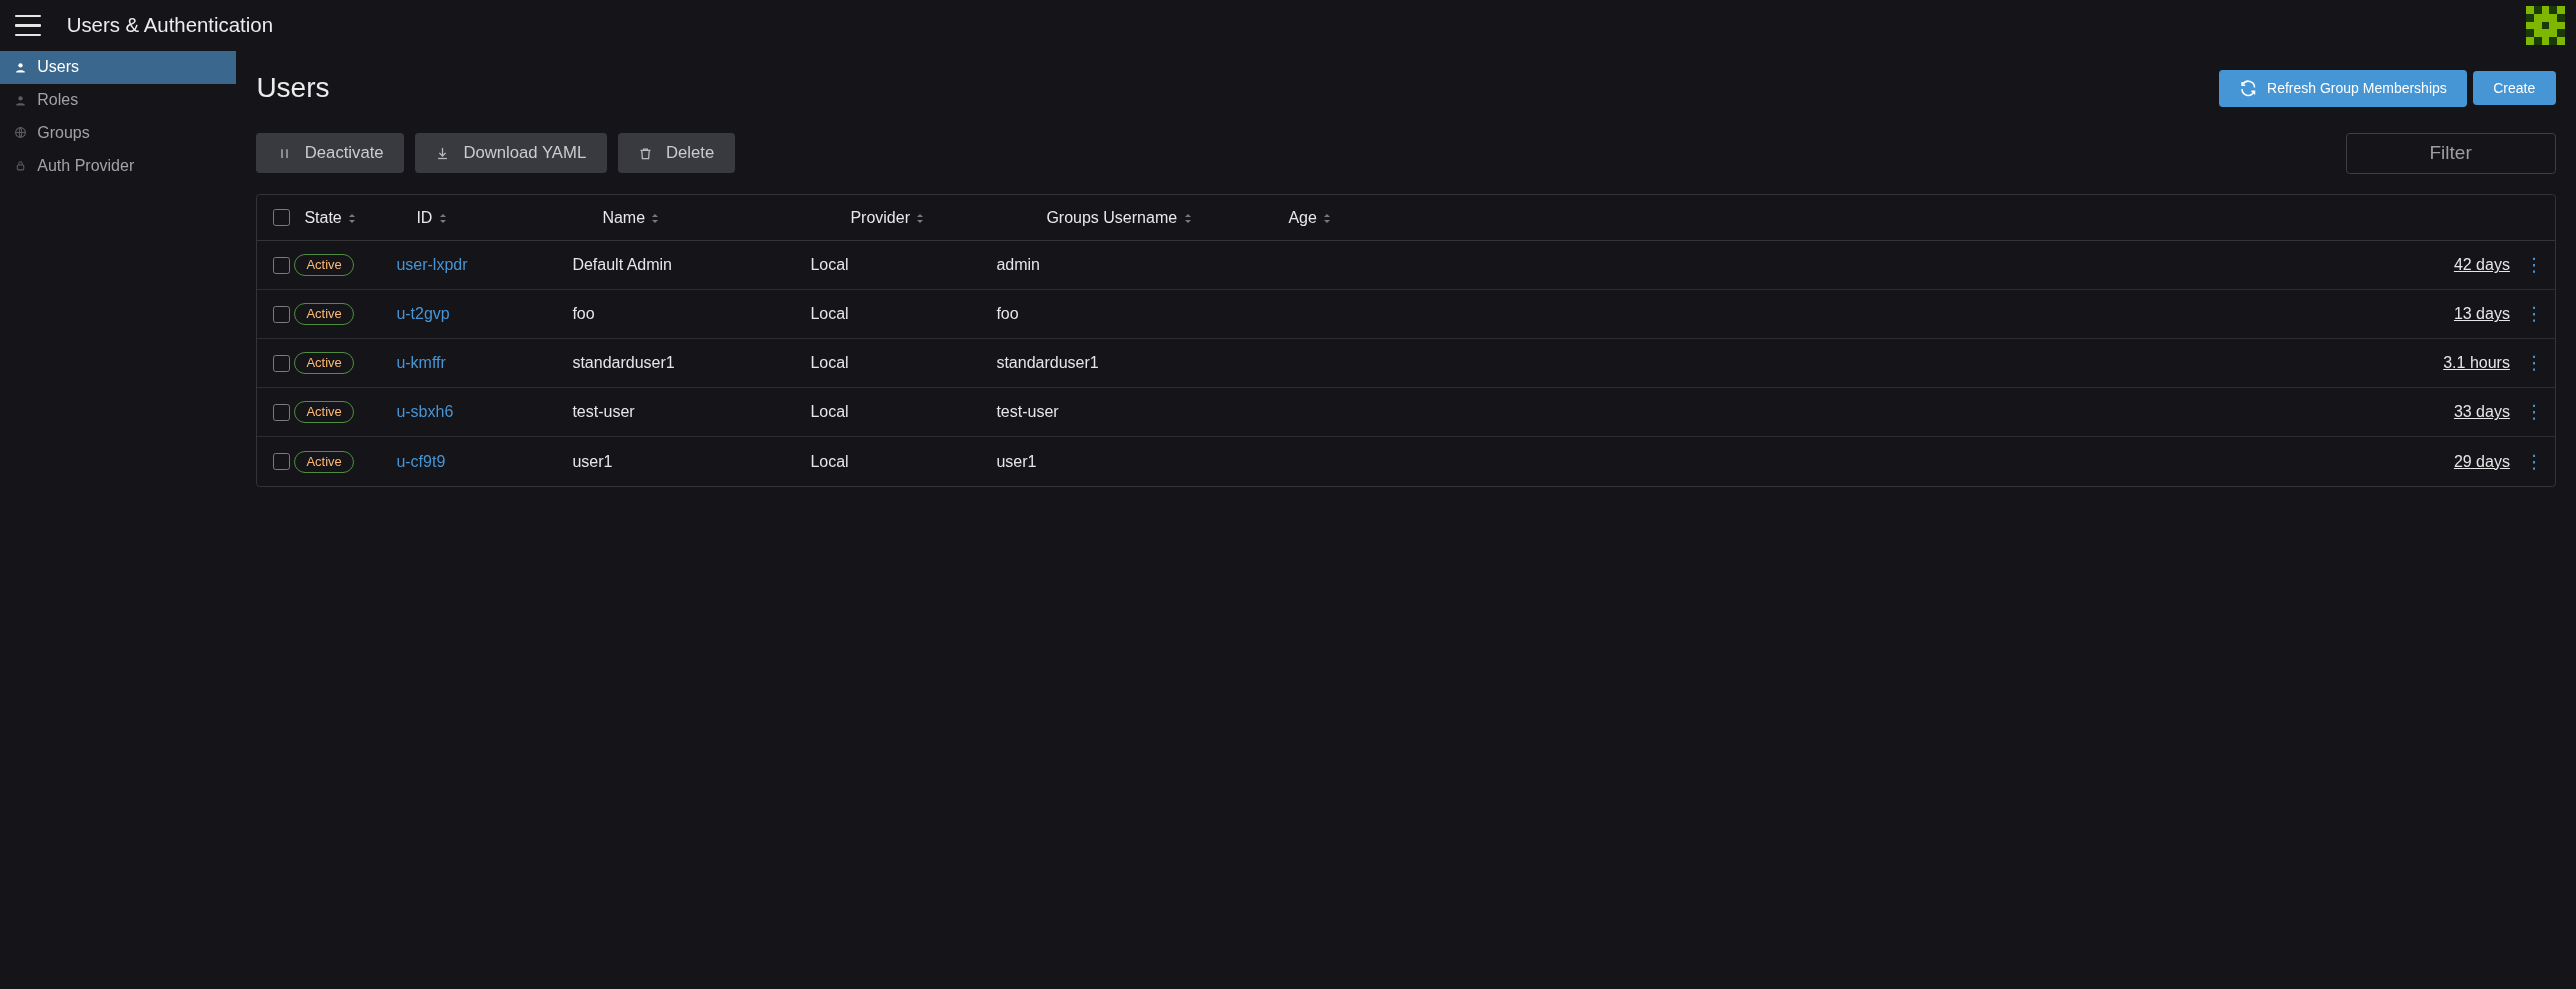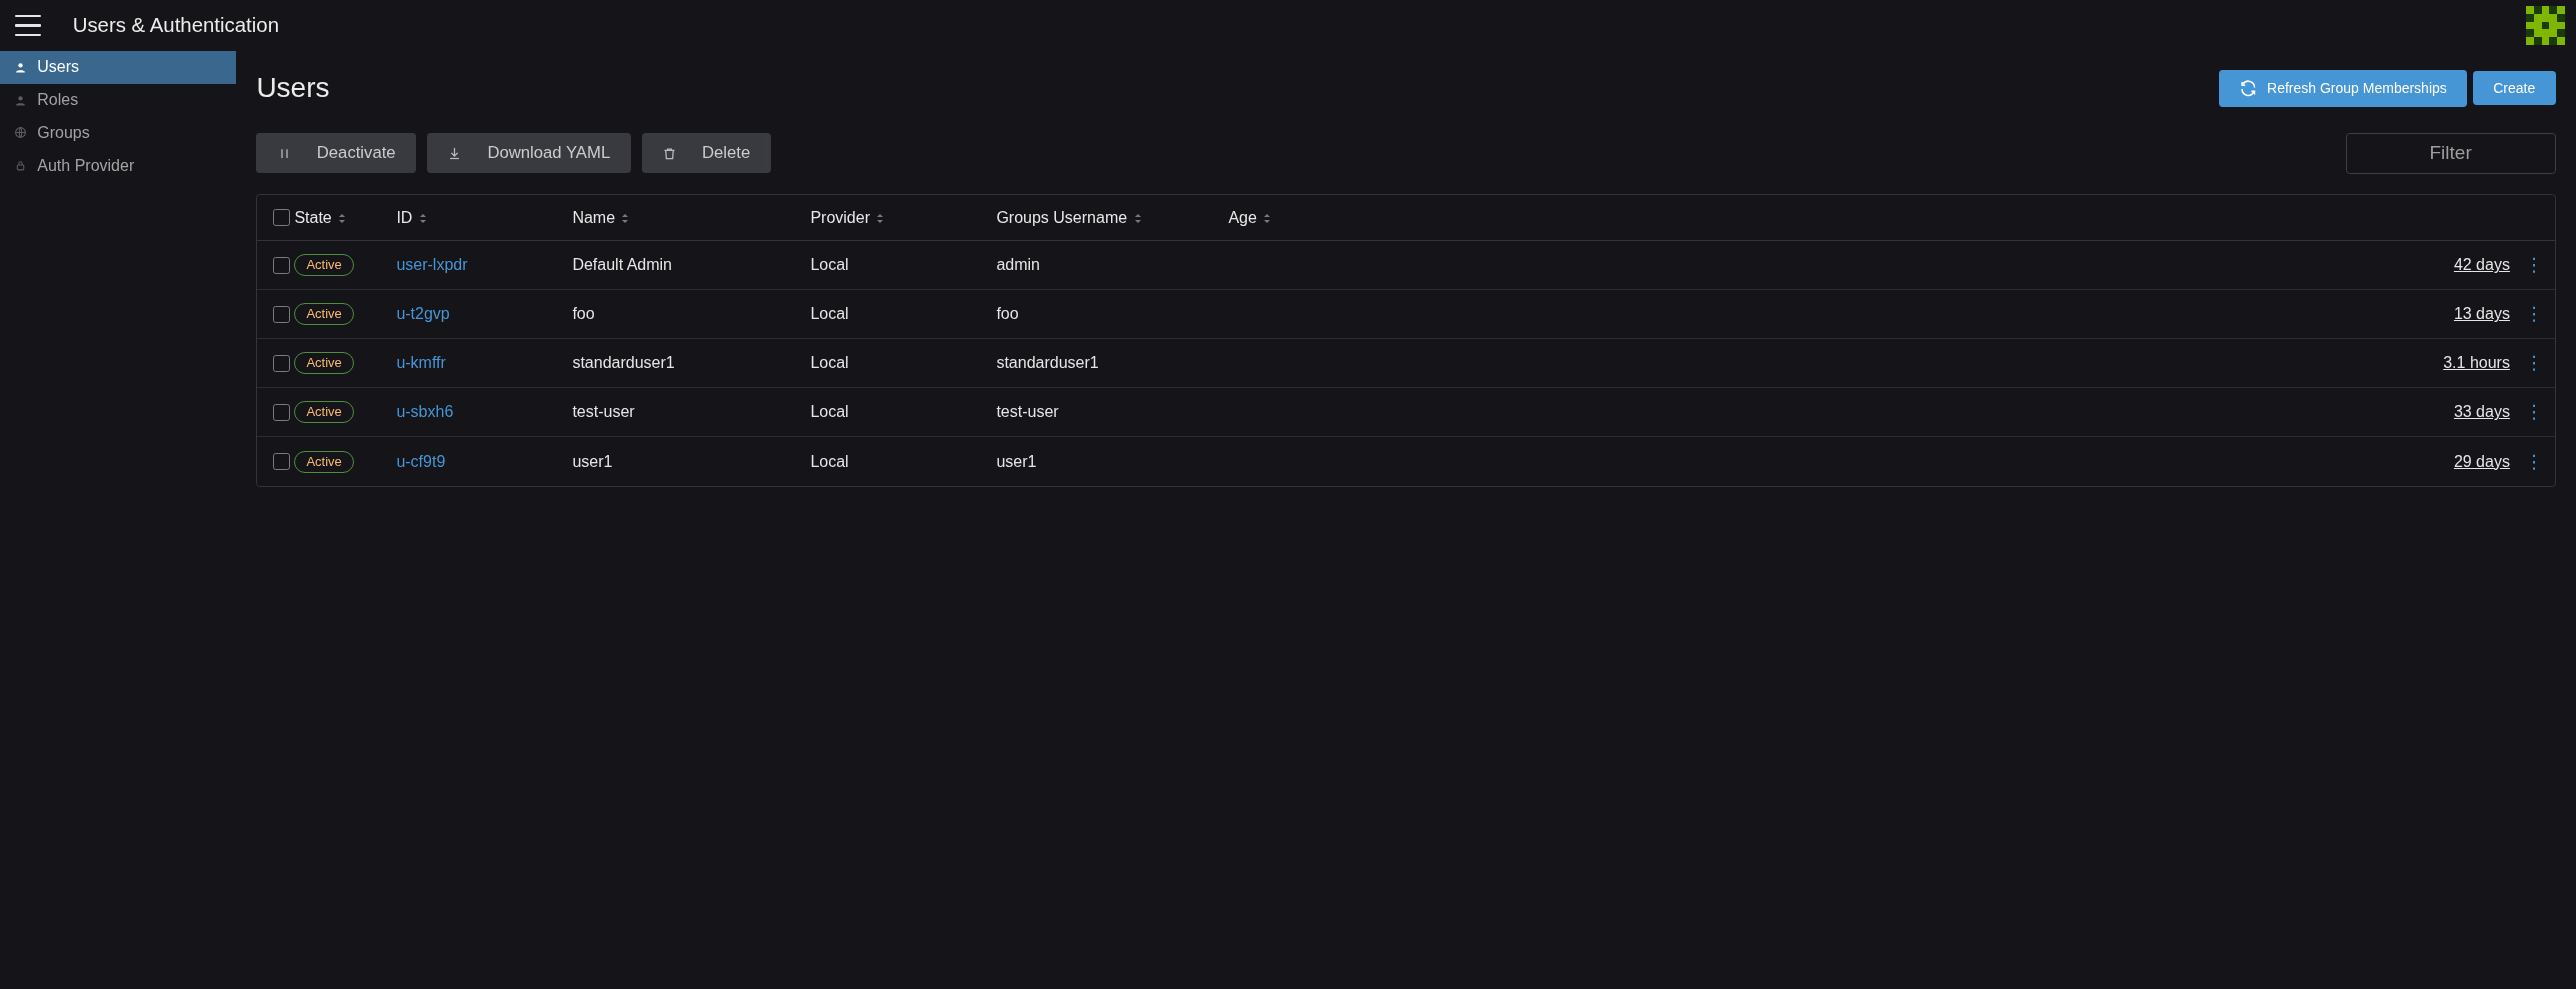--- a/index.html
+++ b/index.html
@@ -12,21 +12,20 @@
     overflow: hidden;
   }
 
   
   .topbar {
     height: 51px;
     display: flex;
     align-items: center;
     padding: 0 11px;
     background: #141419;
-    gap: 6px;
   }
   .hamburger {
     width: 26px; height: 22px; display: flex; flex-direction: column; justify-content: space-between;
     cursor: pointer; margin-right: 26px; margin-left:3.7px;
   }
   .hamburger span { display:block; height:2.8px; background:#e6e6e6; border-radius:0.9px; }
   .topbar-title { font-size: 20.4px; font-weight: 500; color:#ececec; }
   .topbar-spacer { flex:1; }
   .avatar { width:39px; height:39px; background:#7db701; position:relative; overflow:hidden; }
   .avatar::before, .avatar::after { content:""; position:absolute; background:#141419; }
@@ -55,40 +54,40 @@
     display:inline-flex; align-items:center; gap:9.3px;
     background:#4695d4; color:#fff; border:none; border-radius:3.7px;
     padding: 9.3px 20.4px; font-size:14px; cursor:pointer;
   }
   .btn + .btn { margin-left: 5.6px; }
   .btn svg { width:18.6px; height:18.6px; fill:none; stroke:#fff; stroke-width:2; }
 
   
   .toolbar { display:flex; align-items:center; margin-bottom: 20.4px; }
   .tbtn {
-    display:inline-flex; align-items:center; gap:25px;
+    display:inline-flex; align-items:center; gap:13px;
     background:#3c3c43; color:#d6d6d6; border:none; border-radius:3.7px;
     padding: 10.2px 20.4px; font-size:16.7px; cursor:pointer; margin-right:11px;
     opacity:.95;
   }
   .tbtn .ticon { font-size:14px; opacity:.9; display:inline-flex; }
   .tbtn svg { width:15px; height:15px; stroke:#d6d6d6; fill:none; stroke-width:2; }
   .toolbar .spacer { flex:1; }
   .filter {
     width: 210px; height:41px; background:transparent; border:0.9px solid #3e3e45;
     border-radius:3.7px; color:#e6e6e6; padding: 0 13px; font-size:19px;text-align:center;
   }
   .filter::placeholder { color:#9e9e9e; }
 
   
   .grid {
     border:0.9px solid #343439; border-radius:3.7px; overflow:hidden;
   }
   .grow { display:grid; grid-template-columns: 37px 102px 176px 238px 186px 232px 1fr 41px; align-items:center; }
-  .ghead { height:46px; border-bottom:0.9px solid #343439; }
+  .ghead { height:46px; border-bottom:0.9px solid #343439;gap:10px; }
   .gcell { padding: 0 0; color:#e6e6e6; font-size:16px; }
   .ghead .gcell { color:#e8e8e8; font-weight:400; }
   .grow.body { height:49px; border-bottom:0.9px solid #2c2c32; }
   .grow.body:last-child { border-bottom:none; }
   .sort { display:inline-flex; flex-direction:column; margin-left:7.4px; gap:0.9px; opacity:.55; vertical-align:middle; }
   .sort::before { content:""; width:0;height:0;border-left:3.7px solid transparent;border-right:3.7px solid transparent;border-bottom:3.7px solid #cfcfcf; }
   .sort::after  { content:""; width:0;height:0;border-left:3.7px solid transparent;border-right:3.7px solid transparent;border-top:3.7px solid #cfcfcf; margin-top:1.9px; }
   .ghead .col-age { text-align:left; padding-right:3.7px; }
   .ghead .col-age .sort { margin-left:7.4px; }
 

